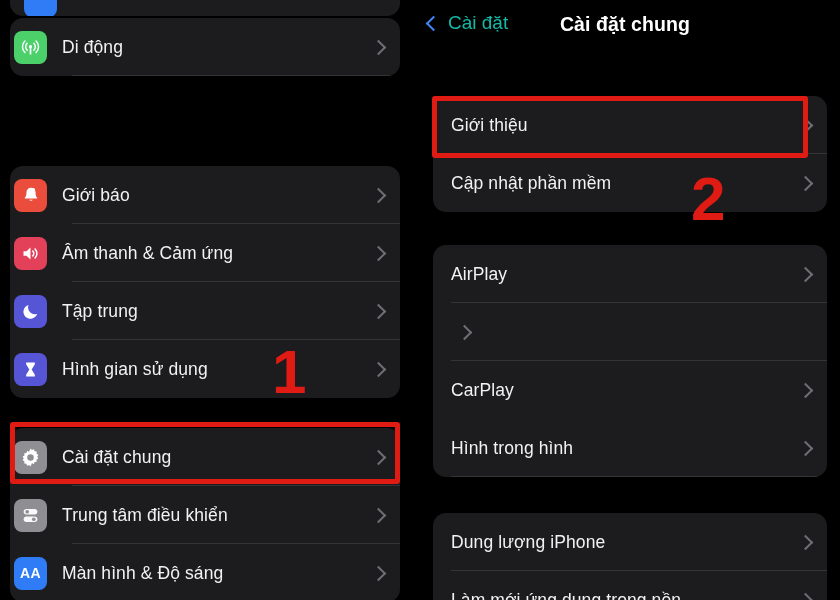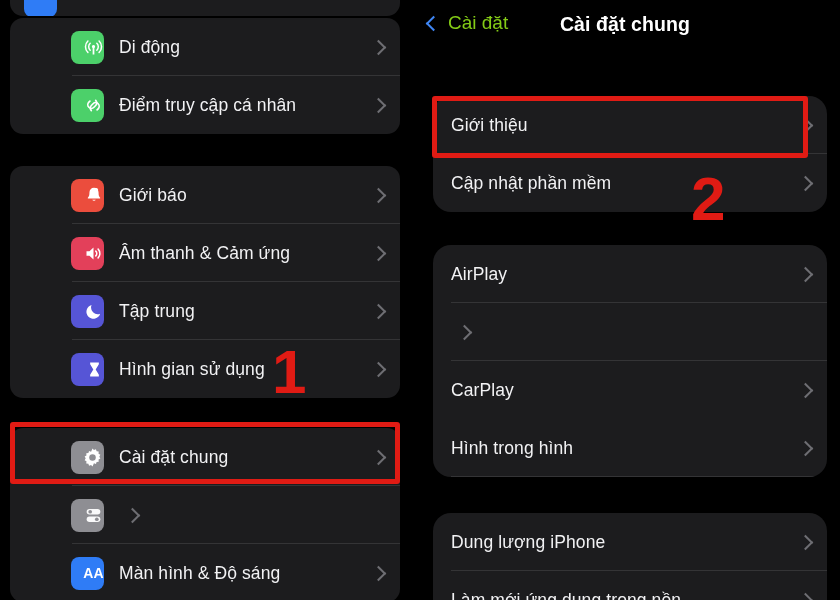--- a/index.html
+++ b/index.html
@@ -31,29 +31,29 @@
   }
 
   
   .card {
     position:absolute;
     background:#1c1c1e;
     border-radius:13px;
     overflow:hidden;
   }
   .card-left  { left:10px;  width:390px; }
-  .card-right { left:433px; width:394px;border-radius:18px; }
+  .card-right { left:433px; width:394px; }
 
   
   .row {
     position:relative;
     display:flex;
     align-items:center;
     height:58px;
-    padding-left:14px;
+    padding-left:4px;
     padding-right:16px;
   }
   .row.right-row { padding-left:18px; }
   .sep {
     position:absolute;
     left:62px; right:0; bottom:0;
     height:1px;
     background:#343436;
   }
   .sep.no-icon { left:18px; }
@@ -75,23 +75,22 @@
     flex:0 0 auto;
     margin-left:8px;
   }
 
   
   .ic {
     width:33px; height:33px;
     border-radius:8px;
     margin-right:15px;
     flex:0 0 auto;
-    display:flex; align-items:center; justify-content:flex-end;
-    position:relative;
-    margin-left:47px;
+    display:flex; align-items:center; justify-content:center;
+    position:relative;
   }
   .ic svg { display:block; }
   .ic-green  { background:#4cd06a; }
   .ic-red    { background:#eb4d3d; }
   .ic-pink   { background:#e3405a; }
   .ic-purple { background:#5655d6; }
   .ic-gray   { background:#8e8e93; }
   .ic-blue   { background:#2f7cf6; }
   .ic-aa {
     color:#fff;
@@ -120,21 +119,21 @@
   
   .nav-header {
     position:absolute;
     left:0; top:0;
     width:430px; height:58px;
   }
   .nav-back {
     position:absolute;
     left:18px; top:12px;
     display:flex; align-items:center;
-    color:#84cc16;
+    color:#14b8a6;
     font-size:19px;
     cursor:pointer;
   }
   .back-chev {
     width:11px; height:11px;
     border-top:2.6px solid #3f86f4;
     border-left:2.6px solid #3f86f4;
     transform:rotate(-45deg);
     margin-right:9px;
     margin-top:1px;
@@ -186,30 +185,20 @@
             <path d="M12 9.2a1.9 1.9 0 0 0-1 3.5V20h2v-7.3a1.9 1.9 0 0 0-1-3.5z" fill="#fff"></path>
             <path d="M8.2 7.1a5.6 5.6 0 0 0 0 8M15.8 7.1a5.6 5.6 0 0 1 0 8" stroke="#fff" stroke-width="1.7" fill="none" stroke-linecap="round"></path>
             <path d="M5.6 4.6a9 9 0 0 0 0 13M18.4 4.6a9 9 0 0 1 0 13" stroke="#fff" stroke-width="1.7" fill="none" stroke-linecap="round"></path>
           </svg>
         </div>
         <span class="row-label">Di động</span>
         <span class="chev"></span>
         <span class="sep"></span>
       </div>
 
-      <div class="row">
-        <div class="ic ic-green">
-          <svg width="21" height="21" viewBox="0 0 24 24">
-            <path d="M14.5 6.2a4.1 4.1 0 0 1 0 5.8l-2 2a4.1 4.1 0 0 1-5.8-5.8l1.2-1.2" stroke="#fff" stroke-width="1.9" fill="none" stroke-linecap="round"></path>
-            <path d="M9.5 17.8a4.1 4.1 0 0 1 0-5.8l2-2a4.1 4.1 0 0 1 5.8 5.8l-1.2 1.2" stroke="#fff" stroke-width="1.9" fill="none" stroke-linecap="round"></path>
-          </svg>
-        </div>
-        <span class="row-label">Điểm truy cập cá nhân</span>
-        <span class="chev"></span>
-      </div>
     </div>
 
     <div class="card card-left" style="top:166px;">
 
       <div class="row">
         <div class="ic ic-red">
           <svg width="20" height="20" viewBox="0 0 24 24">
             <circle cx="14.8" cy="5.6" r="2.1" fill="#fff"></circle>
             <path d="M12 3.4c-3.4 0-5.5 2.5-5.5 5.9 0 4.2-1.2 5-1.9 5.9-.3.4 0 1 .6 1h13.6c.6 0 .9-.6.6-1-.7-.9-1.9-1.7-1.9-5.9 0-3.4-2.1-5.9-5.5-5.9z" fill="#fff"></path>
             <path d="M9.9 17.6a2.3 2.3 0 0 0 4.2 0z" fill="#fff"></path>
@@ -271,20 +260,21 @@
 
       <div class="row">
         <div class="ic ic-gray">
           <svg width="21" height="21" viewBox="0 0 24 24">
             <rect x="4.2" y="4.6" width="15.6" height="6.3" rx="3.15" fill="#fff" opacity=".95"></rect>
             <circle cx="8.2" cy="7.75" r="2.1" fill="#8e8e93"></circle>
             <rect x="4.2" y="13.1" width="15.6" height="6.3" rx="3.15" fill="#fff" opacity=".95"></rect>
             <circle cx="15.8" cy="16.25" r="2.1" fill="#8e8e93"></circle>
           </svg>
         </div>
+        <span class="row-label">Trung tâm điều khiển</span>
         <span class="chev"></span>
         <span class="sep"></span>
       </div>
 
       <div class="row">
         <div class="ic ic-blue">
           <span class="ic-aa">AA</span>
         </div>
         <span class="row-label">Màn hình &amp; Độ sáng</span>
         <span class="chev"></span>

